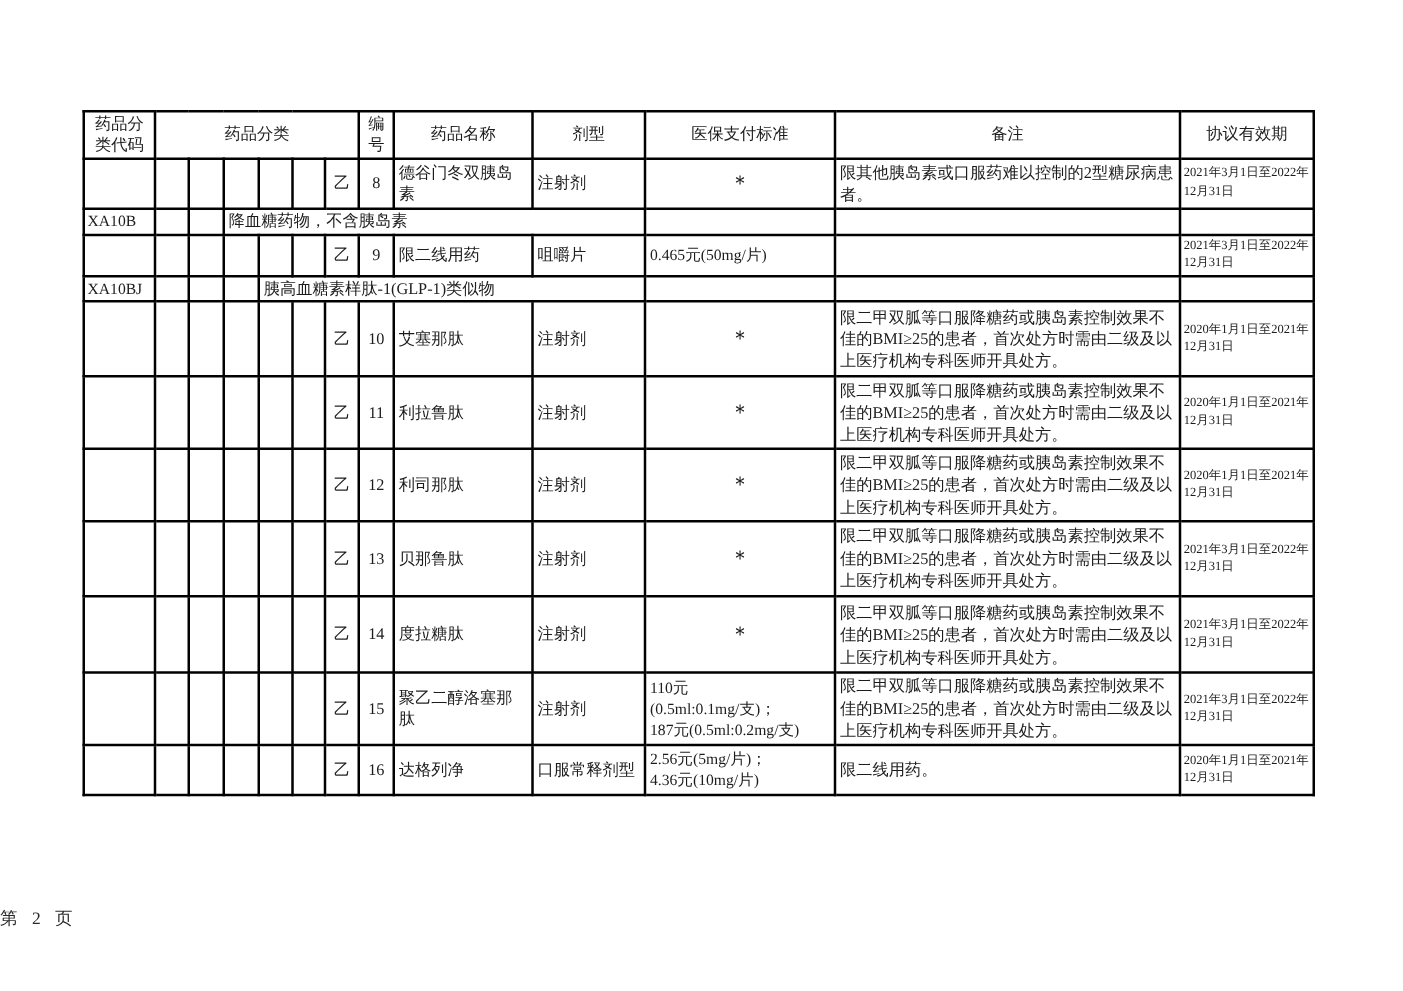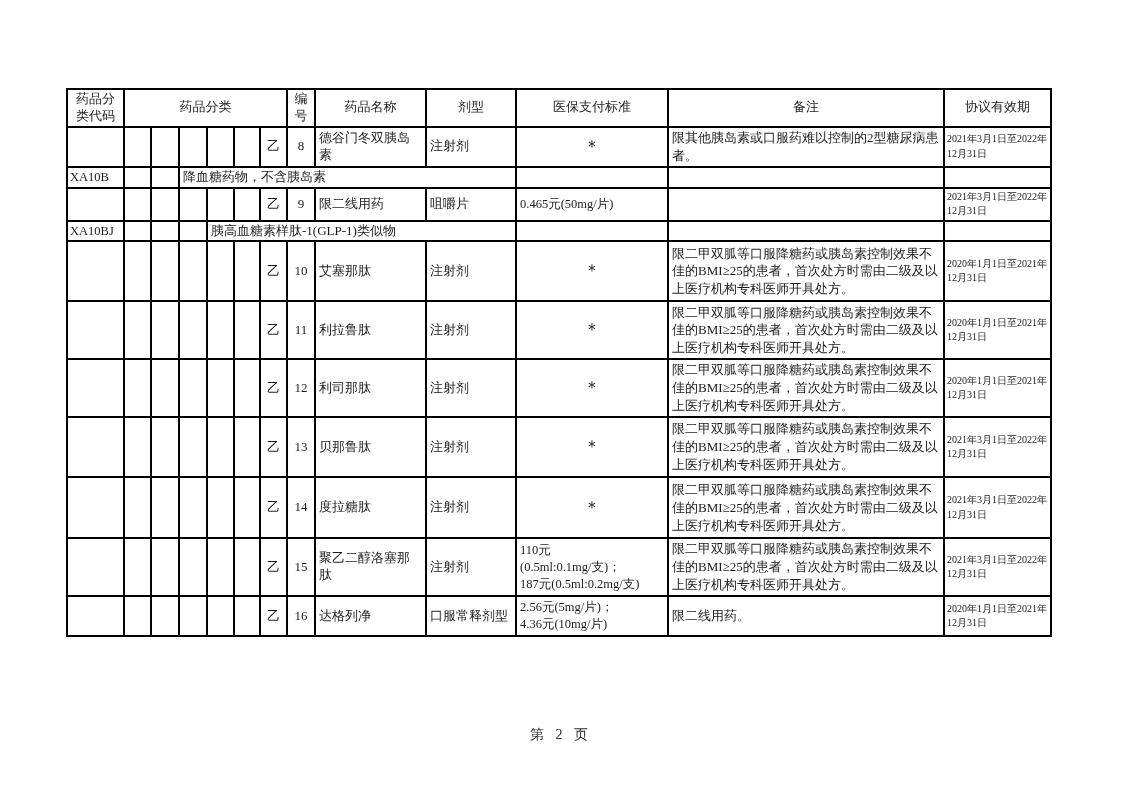--- a/index.html
+++ b/index.html
@@ -26,21 +26,21 @@
   td.ctr{text-align:center;}
   td.lft{text-align:left;}
   td.code{font-size:12.5px;padding-left:2px;letter-spacing:0;}
   td.cat{white-space:nowrap;}
   td.pay-star{text-align:center;font-size:17px;}
   td.pay-txt{white-space:pre-line;font-size:12.5px;line-height:1.35;}
   td.remark{font-size:13px;line-height:1.38;}
   td.validity{font-size:10px;line-height:1.45;padding:1px 2px;}
   .footer{
     position:absolute;left:0;top:726px;width:1122px;
-    text-align:center;font-size:14px;letter-spacing:4px;color:#2a2a2a;
+    text-align:left;font-size:14px;letter-spacing:4px;color:#2a2a2a;
   }
 </style>
 </head>
 <body>
 
 <div class="sheet">
 
 <table class="druglist">
   <colgroup>
     <col style="width:57px">

